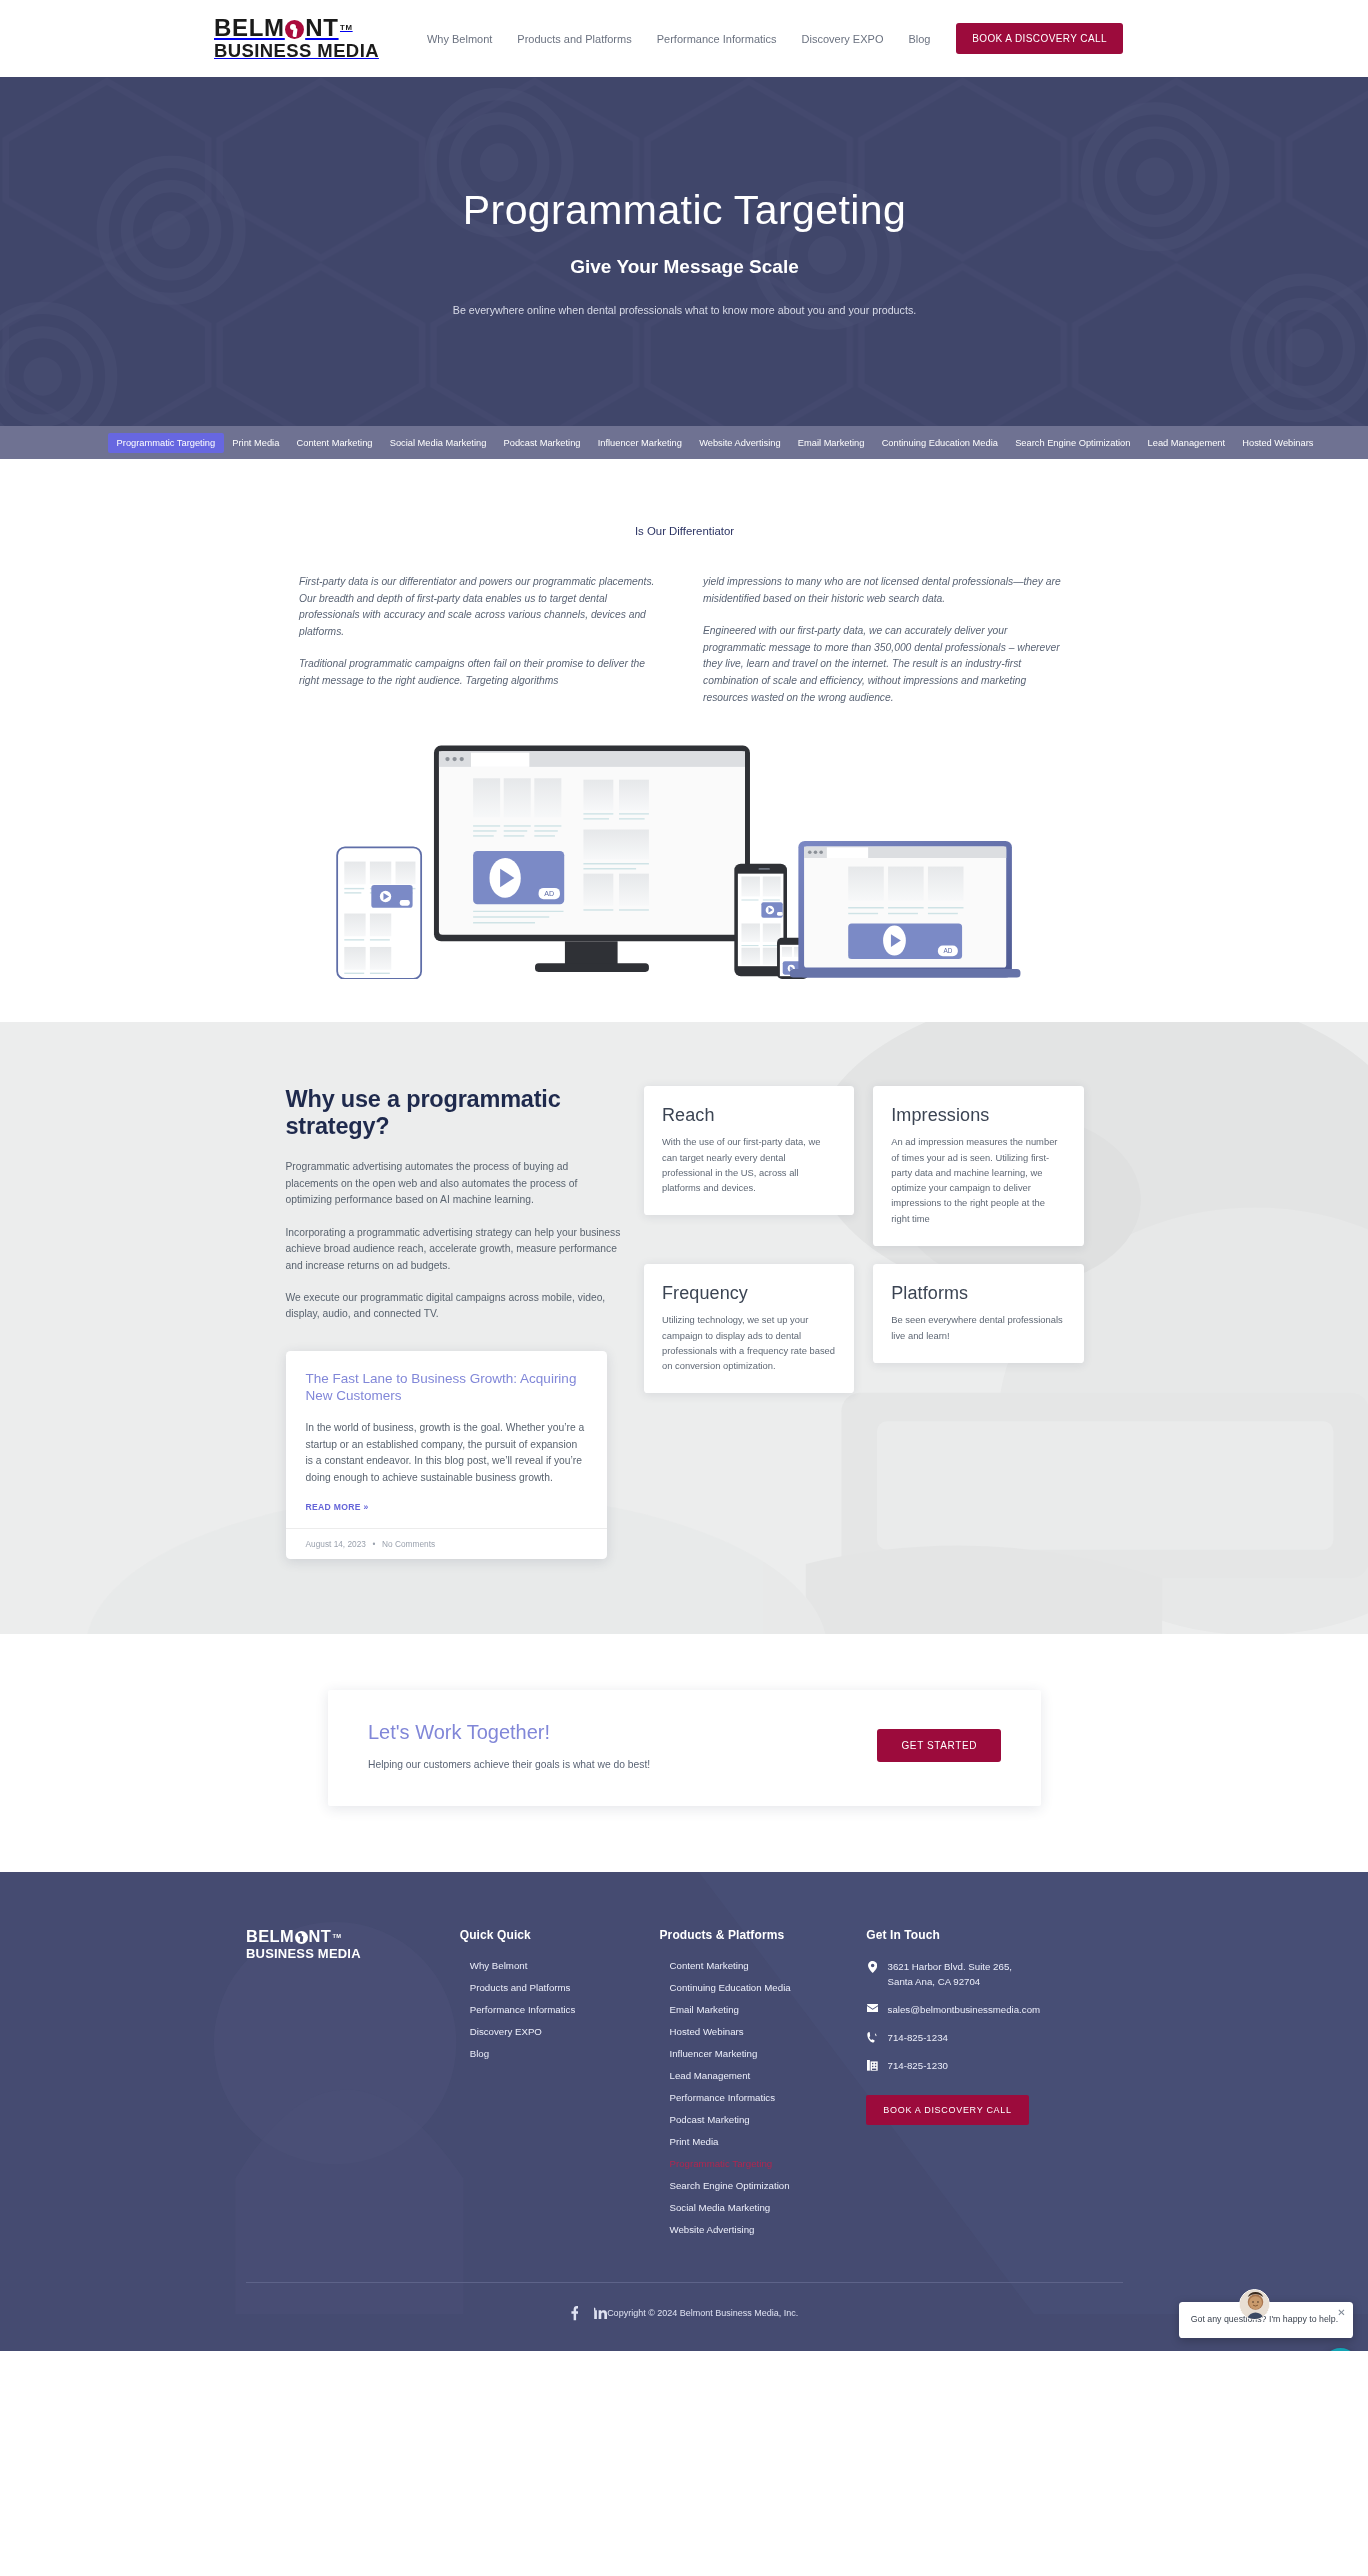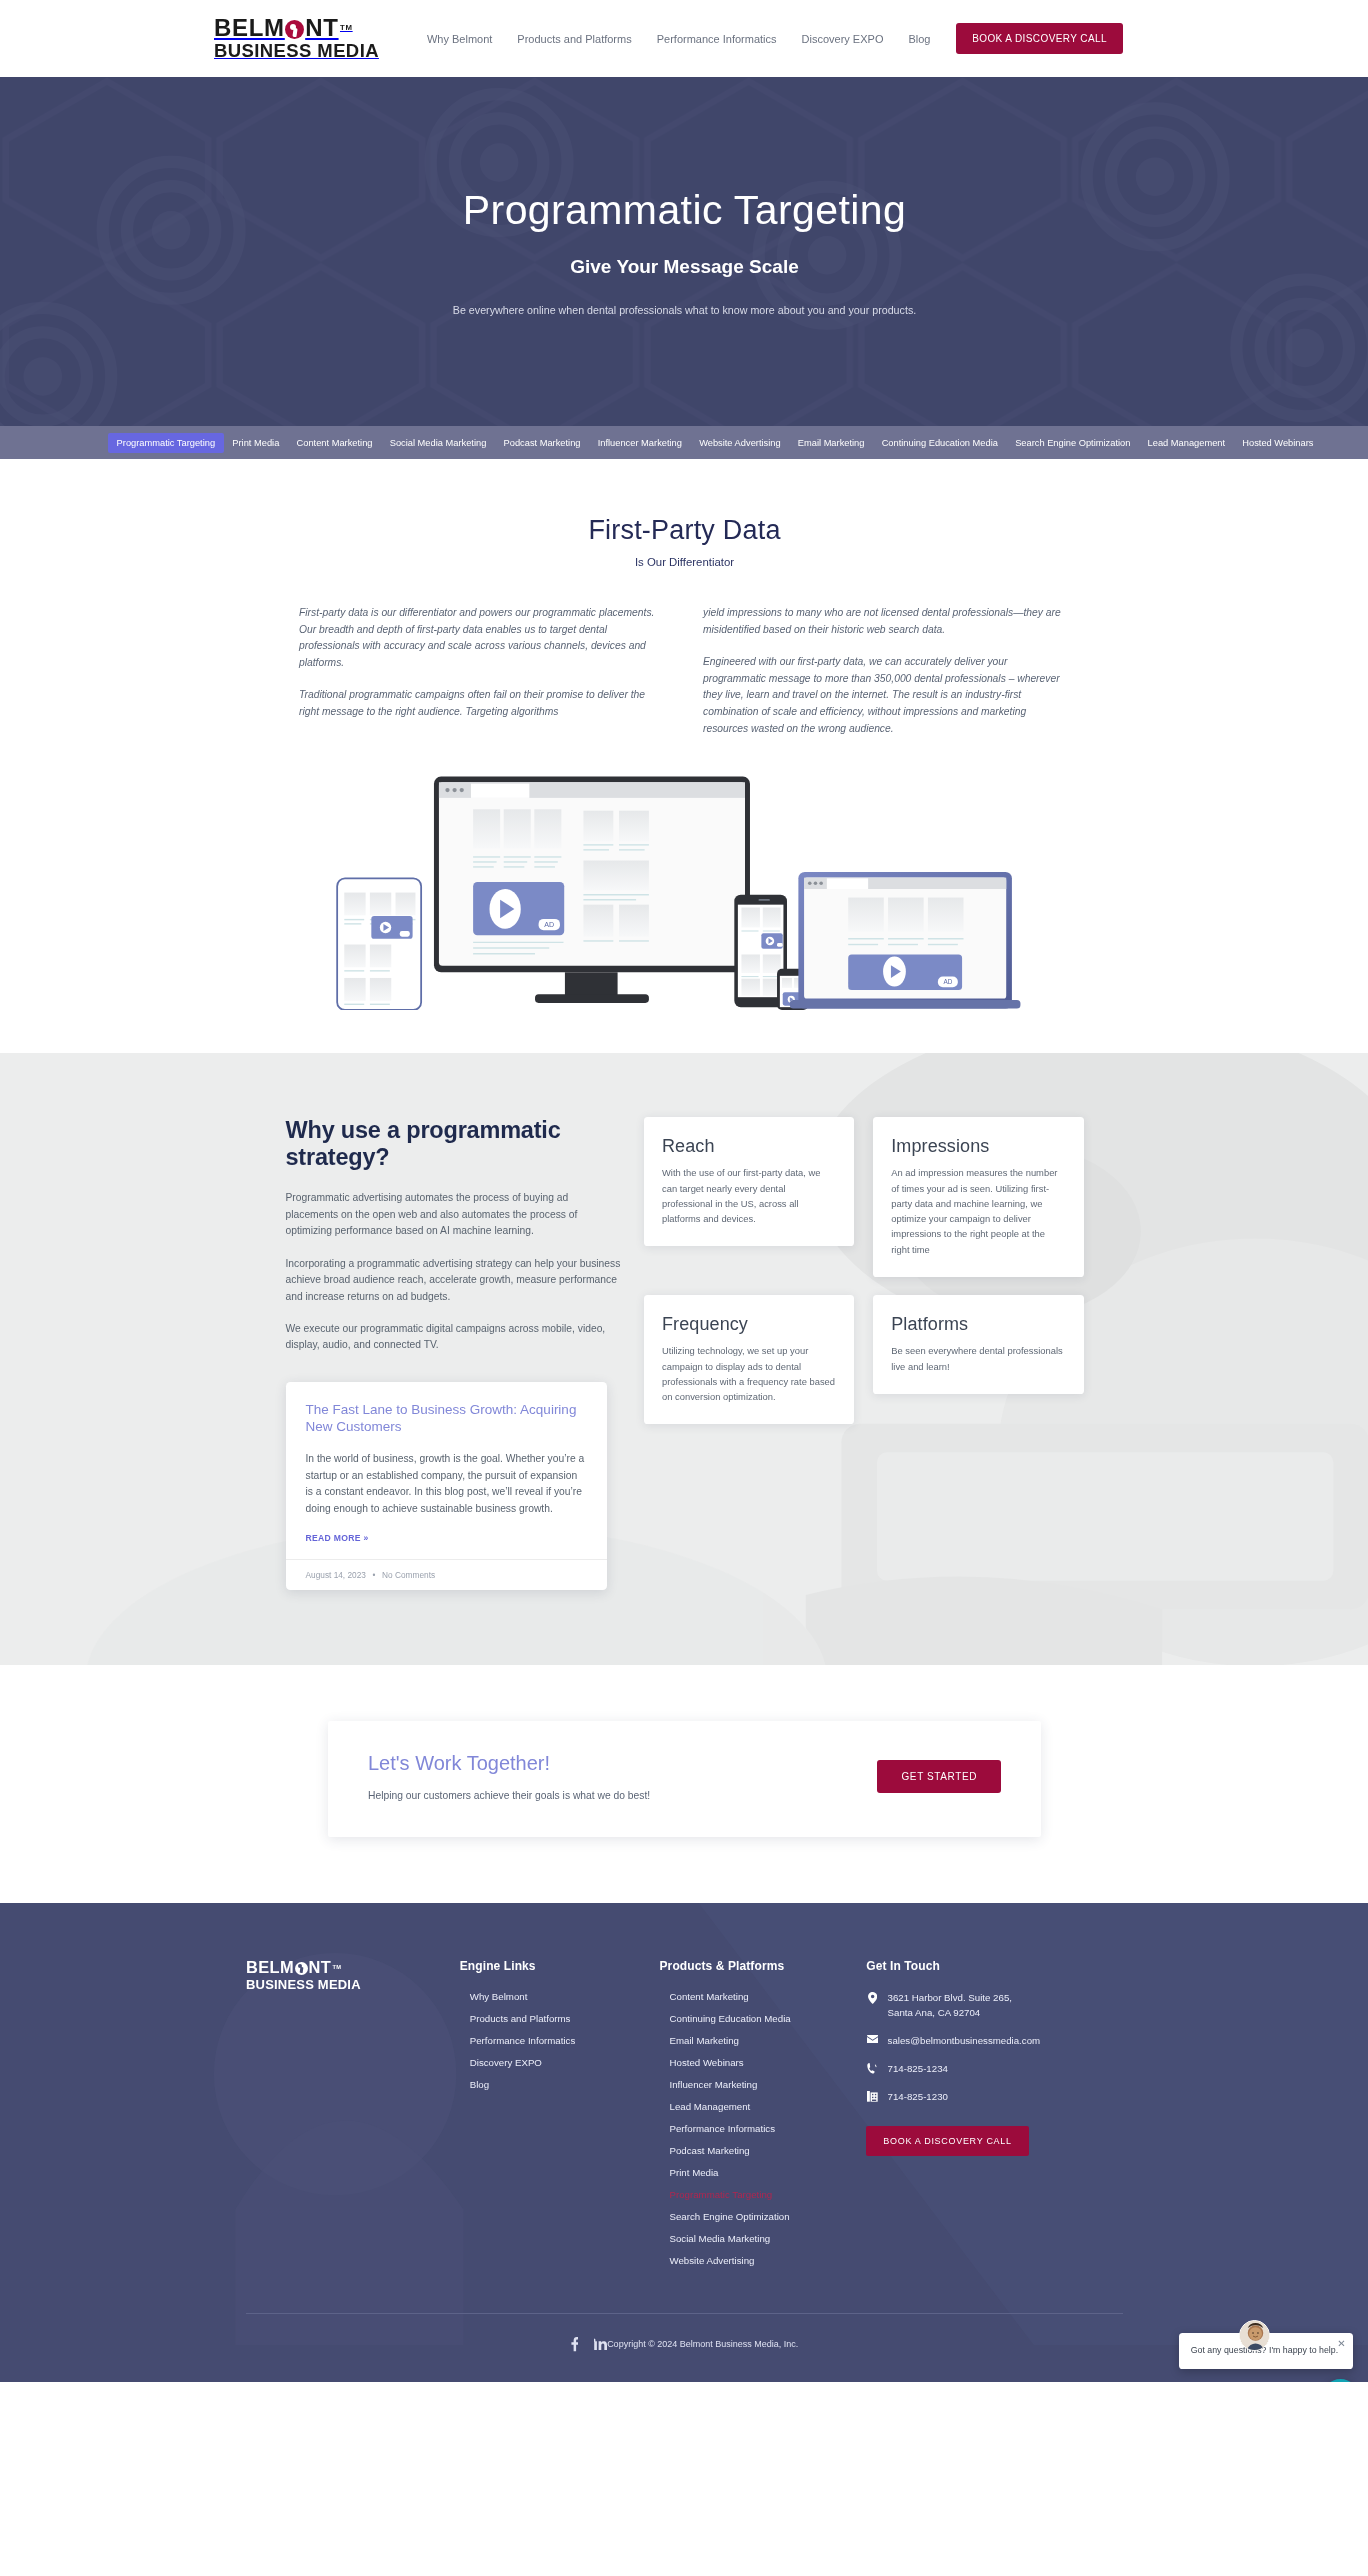--- a/index.html
+++ b/index.html
@@ -425,21 +425,20 @@
   <a href="#">Influencer Marketing</a>
   <a href="#">Website Advertising</a>
   <a href="#">Email Marketing</a>
   <a href="#">Continuing Education Media</a>
   <a href="#">Search Engine Optimization</a>
   <a href="#">Lead Management</a>
   <a href="#">Hosted Webinars</a>
 </nav>
 
 <section class="section-fp">
-  <h2 class="fp-title">First-Party Data</h2>
   <div class="fp-sub">Is Our Differentiator</div>
   <div class="fp-cols">
     <div class="fp-col">
       <p>First-party data is our differentiator and powers our programmatic placements.  Our breadth and depth of first-party data enables us to target dental professionals with accuracy and scale across various channels, devices and platforms.</p>
       <p>Traditional programmatic campaigns often fail on their promise to deliver the right message to the right audience.  Targeting algorithms</p>
     </div>
     <div class="fp-col">
       <p>yield impressions to many who are not licensed dental professionals—they are misidentified based on their historic web search data.</p>
       <p>Engineered with our first-party data, we can accurately deliver your programmatic message to more than 350,000 dental professionals – wherever they live, learn and travel on the internet.  The result is an industry-first combination of scale and efficiency, without impressions and marketing resources wasted on the wrong audience.</p>
     </div>
@@ -687,21 +686,21 @@
       <div class="flogo-top">
         <span>BELM</span>
         <span class="flogo-o"></span>
         <span>NT</span>
         <span class="flogo-tm">TM</span>
       </div>
       <div class="flogo-bottom">BUSINESS MEDIA</div>
     </div>
 
     <div class="fcol-quick">
-      <div class="fhead">Engine Links</div>
+      <div class="fhead">Quick Quick</div>
       <ul class="flist flist-indent">
         <li><a href="#">Why Belmont</a></li>
         <li><a href="#">Products and Platforms</a></li>
         <li><a href="#">Performance Informatics</a></li>
         <li><a href="#">Discovery EXPO</a></li>
         <li><a href="#">Blog</a></li>
       </ul>
     </div>
 
     <div class="fcol-prod">

